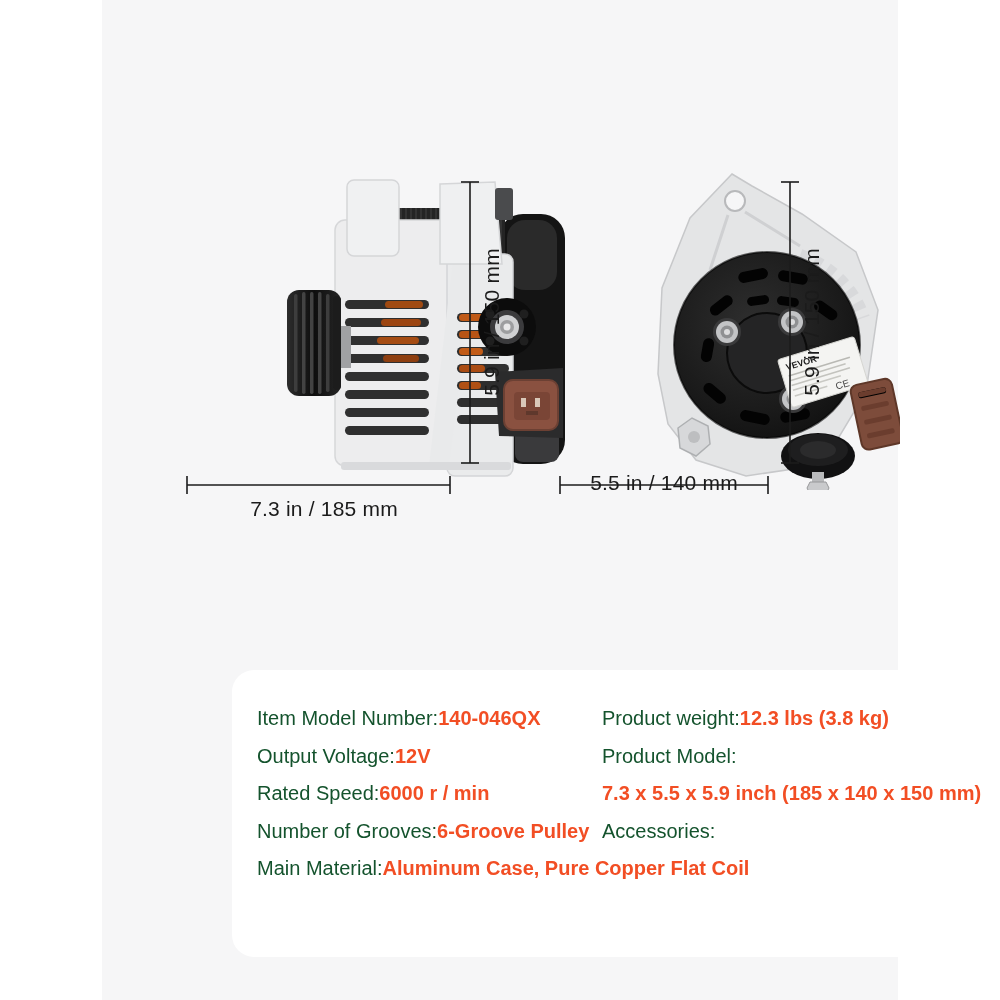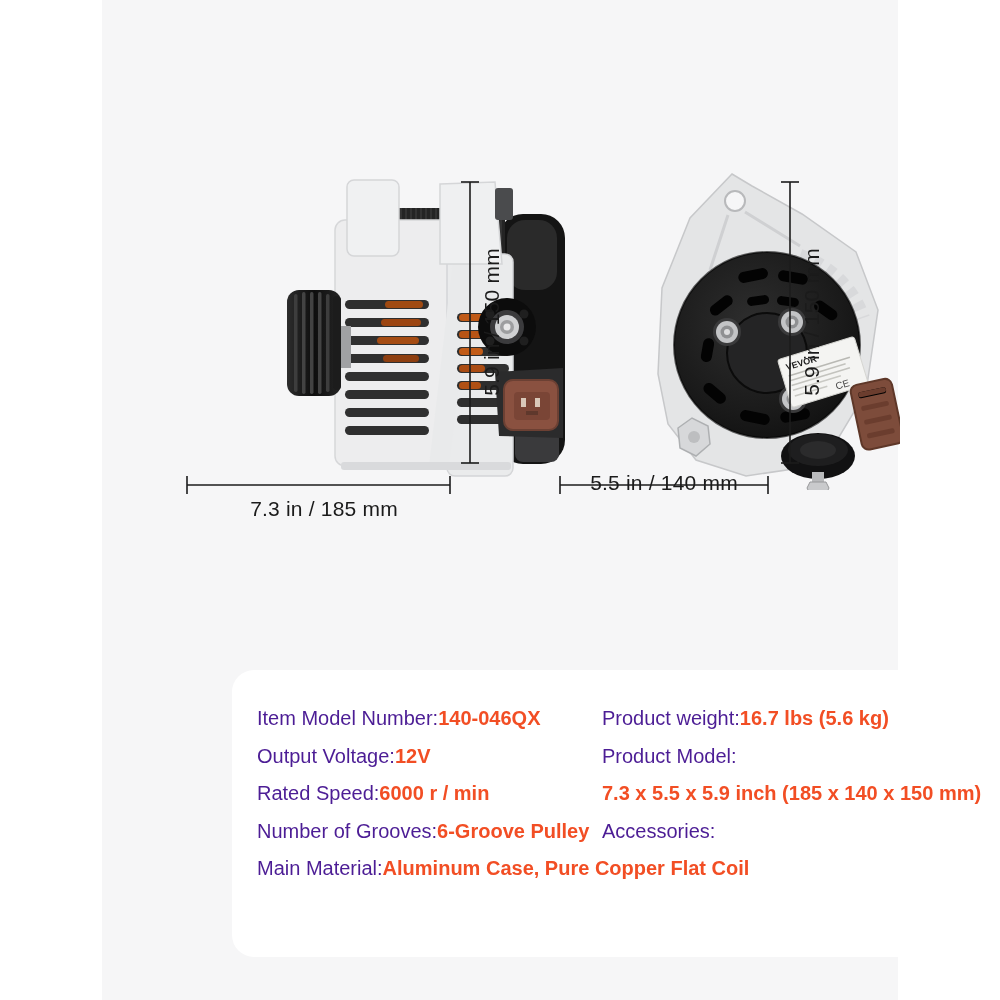--- a/index.html
+++ b/index.html
@@ -31,21 +31,21 @@
     position:absolute; left:130px; top:670px; width:740px; height:287px;
     background:#ffffff; border-radius:22px;
   }
   .spec-col { position:absolute; top:30px; }
   #spec-col-left { left:25px; }
   #spec-col-right { left:370px; }
   .spec-row {
     height:37.5px; display:flex; align-items:center;
     font-size:20px; white-space:nowrap;
   }
-  .spec-label { color:#4c1d95; font-weight:400;text-align:right; }
+  .spec-label { color:#14532d; font-weight:400;text-align:right; }
   .spec-value { color:#f24e24; font-weight:700;text-align:center; }
 </style>
 </head>
 <body>
 
 <div id="canvas">
 
   <svg id="img-side" class="product-img" viewBox="0 0 292 312">
     <defs>
       <linearGradient id="blkshine" x1="0" y1="0" x2="1" y2="0">
@@ -248,21 +248,21 @@
         <span class="spec-value">6-Groove Pulley</span>
       </div>
       <div class="spec-row">
         <span class="spec-label">Main Material: </span>
         <span class="spec-value">Aluminum Case, Pure Copper Flat Coil</span>
       </div>
     </div>
     <div id="spec-col-right" class="spec-col">
       <div class="spec-row">
         <span class="spec-label">Product weight: </span>
-        <span class="spec-value">16.7 lbs (5.6 kg)</span>
+        <span class="spec-value">12.3 lbs (3.8 kg)</span>
       </div>
       <div class="spec-row">
         <span class="spec-label">Product Model:</span>
         <span class="spec-value"></span>
       </div>
       <div class="spec-row">
         <span class="spec-label"></span>
         <span class="spec-value">7.3 x 5.5 x 5.9 inch (185 x 140 x 150 mm)</span>
       </div>
       <div class="spec-row">

